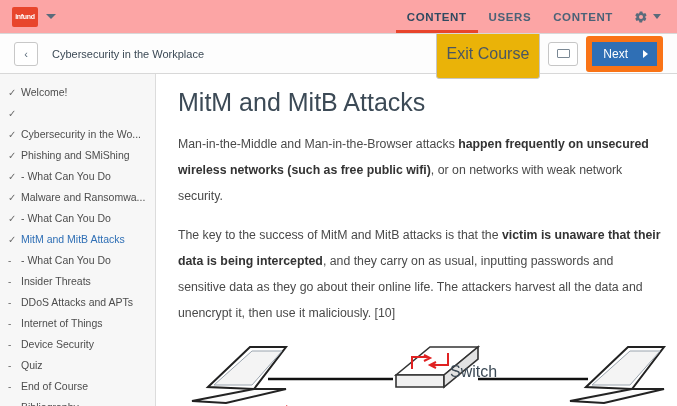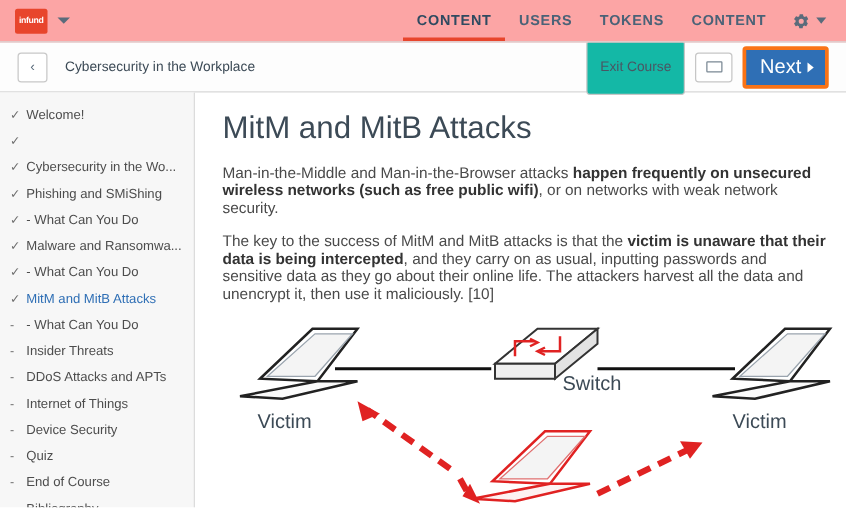--- a/index.html
+++ b/index.html
@@ -100,47 +100,47 @@
   }
   .coursebar-right {
     margin-left: auto;
     display: flex;
     align-items: center;
     gap: 8px;
   }
   .exit-btn {
     border: 1px solid #c6c6c6;
     border-radius: 3px;
-    background: #14b8a6;
-    font-size: 11px;
+    background: #eab308;
+    font-size: 16px;
     color: #4a5663;
     padding: 15px 10px;
     cursor: pointer;
   }
   .screen-btn {
     border: 1px solid #c6c6c6;
     border-radius: 3px;
     background: #fff;
     width: 30px; height: 24px;
     display: flex; align-items: center; justify-content: center;
     cursor: pointer;
   }
   .screen-ico {
     width: 13px; height: 9px;
     border: 1.5px solid #7a8894;
     border-radius: 1px;
   }
   .next-btn {
     background: #2f6fb5;
-    border: 3px solid #f97316;
+    border: 6px solid #f97316;
     border-radius: 3px;
     color: #fff;
-    font-size: 16px;
+    font-size: 12px;
     padding: 5px 9px 5px 11px;
-    display: flex; align-items: center; gap: 5px;
+    display: flex; align-items: center; gap: 15px;
     cursor: pointer;
   }
   .next-arrow {
     width: 0; height: 0;
     border-top: 4px solid transparent;
     border-bottom: 4px solid transparent;
     border-left: 5px solid #ffffff;
   }
 
   
@@ -186,21 +186,21 @@
     overflow: hidden;
   }
   h1.page-title {
     font-size: 25px;
     font-weight: normal;
     color: #3c4a56;
     margin: 0 0 14px 0;
   }
   p.para {
     font-size: 12.3px;
-    line-height: 14px;
+    line-height: 26px;
     color: #4a4a4a;
     margin: 0 0 13px 0;
   }
   p.para b { font-weight: bold; color: #333; }
 
   
   .diagram {
     position: relative;
     width: 100%;
     height: 150px;
@@ -221,23 +221,20 @@
     <span>infund</span>
   </div>
   <div class="logo-caret"></div>
 
   <div class="nav-right">
     <div class="nav-item active">
       <span>CONTENT</span>
     </div>
     <div class="nav-item">
       <span>USERS</span>
-    </div>
-    <div class="nav-item">
-      <span>TOKENS</span>
     </div>
     <div class="nav-item">
       <span>CONTENT</span>
     </div>
     <div class="gear-wrap">
       <svg class="gear" viewBox="0 0 24 24">
         <path fill="currentColor" d="M19.4 13a7.6 7.6 0 0 0 .1-1 7.6 7.6 0 0 0-.1-1l2-1.6a.5.5 0 0 0 .1-.6l-1.9-3.3a.5.5 0 0 0-.6-.2l-2.4 1a7 7 0 0 0-1.7-1l-.4-2.5a.5.5 0 0 0-.5-.4h-3.8a.5.5 0 0 0-.5.4l-.4 2.5a7 7 0 0 0-1.7 1l-2.4-1a.5.5 0 0 0-.6.2L2.2 8.8a.5.5 0 0 0 .1.6L4.3 11a7.6 7.6 0 0 0 0 2l-2 1.6a.5.5 0 0 0-.1.6l1.9 3.3a.5.5 0 0 0 .6.2l2.4-1a7 7 0 0 0 1.7 1l.4 2.5a.5.5 0 0 0 .5.4h3.8a.5.5 0 0 0 .5-.4l.4-2.5a7 7 0 0 0 1.7-1l2.4 1a.5.5 0 0 0 .6-.2l1.9-3.3a.5.5 0 0 0-.1-.6zM12 15.5A3.5 3.5 0 1 1 15.5 12 3.5 3.5 0 0 1 12 15.5z"></path>
       </svg>
       <div class="gear-caret"></div>
     </div>
@@ -377,18 +374,18 @@
         <g stroke="#e02222" stroke-width="5" stroke-dasharray="11,7" fill="none">
           <line x1="182" y1="120" x2="116" y2="73"></line>
           <line x1="190" y1="128" x2="196" y2="139"></line>
           <line x1="300" y1="140" x2="374" y2="104"></line>
         </g>
         <polygon points="108,66 126,76 112,82" fill="#e02222"></polygon>
         <polygon points="206,148 192,142 198,132" fill="#e02222"></polygon>
         <polygon points="384,99 366,98 374,112" fill="#e02222"></polygon>
       </svg>
 
-      <div class="dlabel" style="left:272px; top:44px;">Switch</div>
+      <div class="dlabel" style="left:272px; top:24px;">Switch</div>
       <div class="dlabel" style="left:28px; top:74px;">Victim</div>
       <div class="dlabel" style="left:408px; top:74px;">Victim</div>
     </div>
   </div>
 </div>
 
 </body></html>

